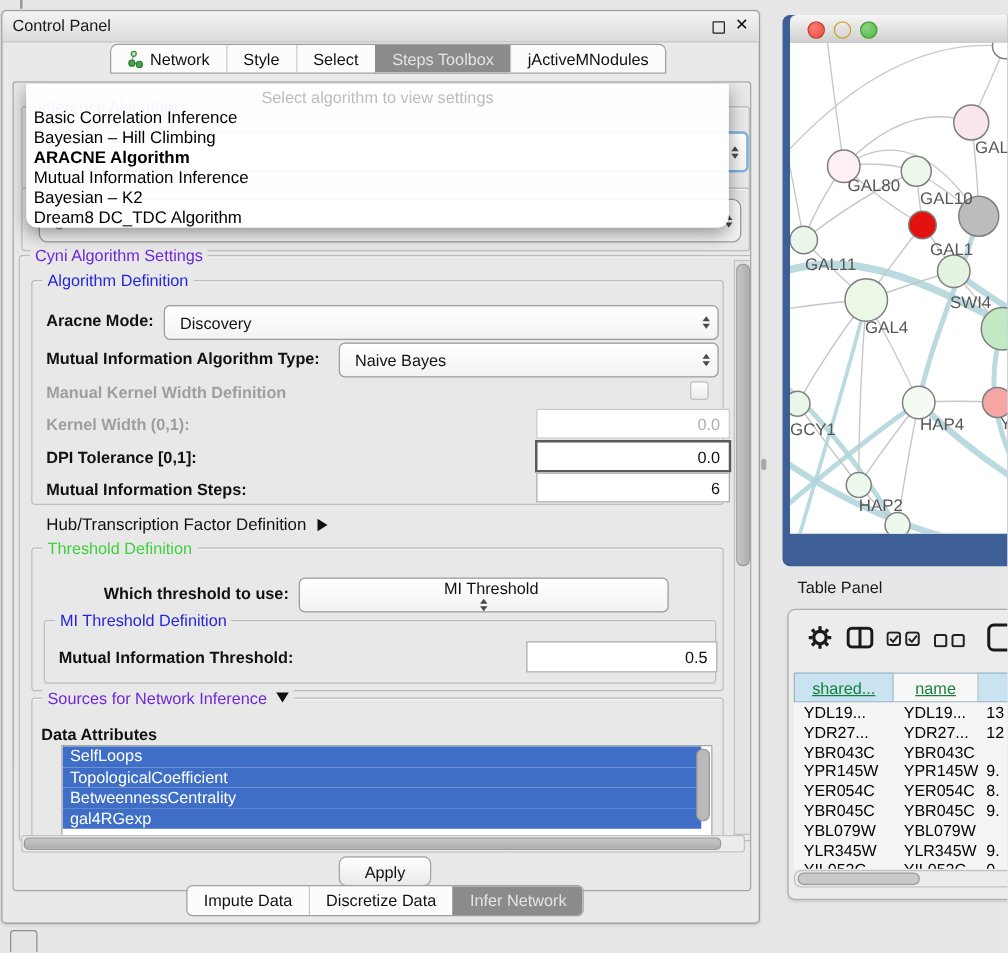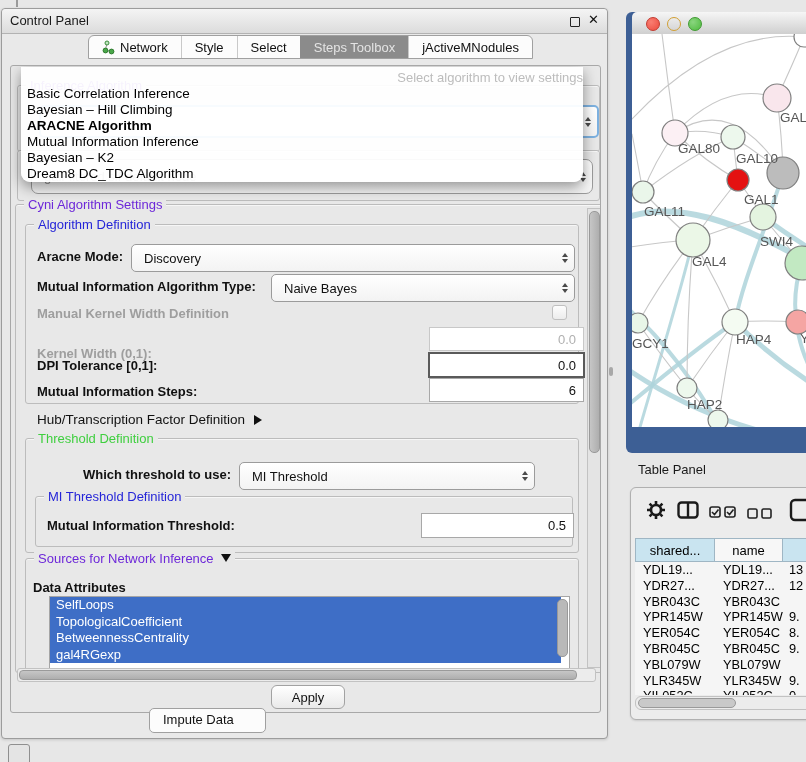--- a/index.html
+++ b/index.html
@@ -14,21 +14,21 @@
   .cp-float{position:absolute;right:27px;top:8px;width:8px;height:8px;border:1.5px solid #222;border-radius:1px;}
   .cp-close{position:absolute;right:8px;top:3px;font-size:13px;font-weight:bold;color:#111;}
 
   
   .tabstrip{position:absolute;display:flex;border:1px solid #a0a0a0;border-radius:6px 6px 0 0;
       overflow:hidden;background:#fcfcfc;height:22px;}
   .tabstrip .tab{display:flex;align-items:center;gap:5px;padding:0 13px;font-size:13px;color:#111;
       border-left:1px solid #c9c9c9;line-height:21px;white-space:nowrap;}
   .tabstrip .tab:first-child{border-left:none;}
   .tabstrip .tab.selected{background:#8b8b8b;color:#e4e4e4;border-left-color:#8b8b8b;}
-  .bstrip{border-radius:5px;height:23px;flex-direction:column;}
+  .bstrip{border-radius:5px;height:23px;}
 
   
   .cp-body{position:absolute;left:8px;top:56px;width:589px;height:646px;background:#e8e8e8;
       border:1px solid #a8a8a8;border-radius:3px;overflow:hidden;}
 
   
   .group{position:absolute;border:1px solid #bcbcbc;border-radius:3px;box-shadow:inset 0 1px 0 #f6f6f6;}
   .glabel{position:absolute;top:-8px;left:8px;background:#e8e8e8;padding:0 4px;font-size:13px;line-height:15px;color:#6d28d9;white-space:nowrap;}
   .glabel.blue{color:#2525d8;}
   .glabel.green{color:#3fcf3f;}
@@ -56,21 +56,21 @@
       background:linear-gradient(#fdfdfd,#ececec);}
 
   .tri-right{display:inline-block;width:0;height:0;border-top:5.5px solid transparent;border-bottom:5.5px solid transparent;
       border-left:8px solid #111;margin-left:9px;vertical-align:-1px;}
   .tri-down{display:inline-block;width:0;height:0;border-left:5.5px solid transparent;border-right:5.5px solid transparent;
       border-top:8px solid #111;margin-left:7px;vertical-align:1px;}
 
   
   .popup{position:absolute;left:10px;top:1px;width:562px;height:115px;background:rgba(255,255,255,.94);
       border-radius:0 0 9px 9px;box-shadow:0 5px 14px rgba(0,0,0,.4);z-index:40;padding-top:3px;box-sizing:border-box;}
-  .popup .ph{text-align:right;color:#bcbcbc;font-size:13px;height:16px;line-height:16px;}
+  .popup .ph{text-align:center;color:#bcbcbc;font-size:13px;height:16px;line-height:16px;}
   .popup .pitem{font-size:13.5px;line-height:16px;padding-left:6px;color:#000;white-space:nowrap;}
   .popup .pitem.b{font-weight:bold;}
 
   
   .vscroll{position:absolute;background:#e4e4e4;border:1px solid #c2c2c2;}
   .vthumb{position:absolute;left:1px;width:9px;background:linear-gradient(90deg,#c6c6c6,#aeaeae);border-radius:5px;border:1px solid #9a9a9a;}
   .hscroll{position:absolute;background:#ececec;border:1px solid #c2c2c2;border-radius:3px;}
   .hthumb{position:absolute;top:1px;height:8px;background:linear-gradient(#c6c6c6,#aeaeae);border-radius:4px;border:1px solid #9a9a9a;}
 
   
@@ -94,22 +94,22 @@
   .light{position:absolute;top:5px;width:12px;height:12px;border-radius:50%;}
   .net-canvas{position:absolute;left:6px;top:22px;width:184px;height:393px;background:#fff;overflow:hidden;}
 
   
   .tp-title{position:absolute;left:638px;top:462px;font-size:13px;color:#1a1a1a;}
   .tblwin{position:absolute;left:630px;top:487px;width:190px;height:231px;background:#ececec;
       border:1px solid #b0b0b0;border-radius:6px 0 0 6px;box-shadow:0 1px 2px rgba(0,0,0,.12);}
   .tp-toolbar{position:absolute;left:0;top:8px;right:0;height:30px;}
   .ticon{position:absolute;top:3px;}
   .thead{position:absolute;left:4px;top:50px;display:flex;height:24px;}
-  .thcell{border:1px solid #9fb6c4;border-left:none;background:#f7f7f7;font-size:13px;color:#000000;
-      display:flex;align-items:center;justify-content:center;box-sizing:border-box;overflow:hidden;}
+  .thcell{border:1px solid #9fb6c4;border-left:none;background:#f7f7f7;font-size:13px;color:#15803d;
+      display:flex;align-items:center;justify-content:center;box-sizing:border-box;overflow:hidden;text-decoration:underline;}
   .thcell:first-child{border-left:1px solid #9fb6c4;}
   .thcell.hi{background:#c9e4f0;}
   .trows{position:absolute;left:4px;top:74px;width:300px;height:133px;overflow:hidden;background:#f5f5f5;}
   .trow{display:flex;height:15.8px;line-height:15.8px;font-size:12.8px;color:#000;}
   .tcell{overflow:hidden;white-space:nowrap;box-sizing:border-box;}
 
   svg text{font-family:"Liberation Sans","DejaVu Sans",sans-serif;}
 </style>
 </head>
 <body>
@@ -206,42 +206,42 @@
       <div class="combo" style="left:260px;top:208px;width:302px;height:26px;">
         <span class="cval">Naive Bayes</span>
         <span class="stepper">
             <span class="tri-up"></span>
             <span class="tri-dn"></span>
           </span>
       </div>
       <span class="lbl dis" style="left:26px;top:240px;">Manual Kernel Width Definition</span>
       <span class="checkbox" style="left:541px;top:239px;"></span>
 
-      <span class="lbl dis" style="left:26px;top:280px;">Kernel Width (0,1):</span>
+      <span class="lbl dis" style="left:26px;top:266px;">Kernel Width (0,1):</span>
       <div class="tfield dis" style="left:418px;top:261px;width:146px;height:22px;">
         <span>0.0</span>
       </div>
       <span class="lbl" style="left:26px;top:292px;">DPI Tolerance [0,1]:</span>
       <div class="tfield hot" style="left:417px;top:286px;width:146px;height:22px;">
         <span>0.0</span>
       </div>
       <span class="lbl" style="left:26px;top:318px;text-align:center;">Mutual Information Steps:</span>
       <div class="tfield" style="left:418px;top:312px;width:146px;height:22px;">
         <span>6</span>
       </div>
 
       <div style="position:absolute;left:26px;top:346px;font-size:13.5px;color:#111;">
         <span>Hub/Transcription Factor Definition</span><span class="tri-right"></span>
       </div>
 
       <div class="group" style="left:14px;top:372px;width:552px;height:113px;">
         <span class="glabel green">Threshold Definition</span>
       </div>
       <span class="lbl" style="left:72px;top:401px;">Which threshold to use:</span>
-      <div class="combo" style="left:228px;top:396px;width:294px;height:26px;">
+      <div class="combo" style="left:228px;top:396px;width:294px;height:26px;flex-direction:column;">
         <span class="cval">MI Threshold</span>
         <span class="stepper">
             <span class="tri-up"></span>
             <span class="tri-dn"></span>
           </span>
       </div>
       <div class="group" style="left:24px;top:430px;width:536px;height:49px;">
         <span class="glabel blue">MI Threshold Definition</span>
       </div>
       <span class="lbl" style="left:36px;top:452px;">Mutual Information Threshold:</span>

